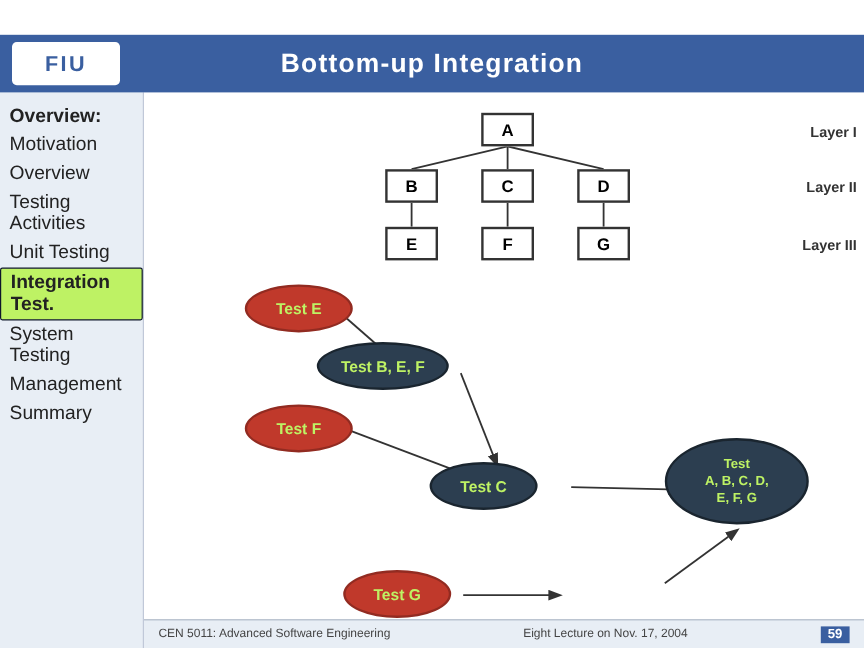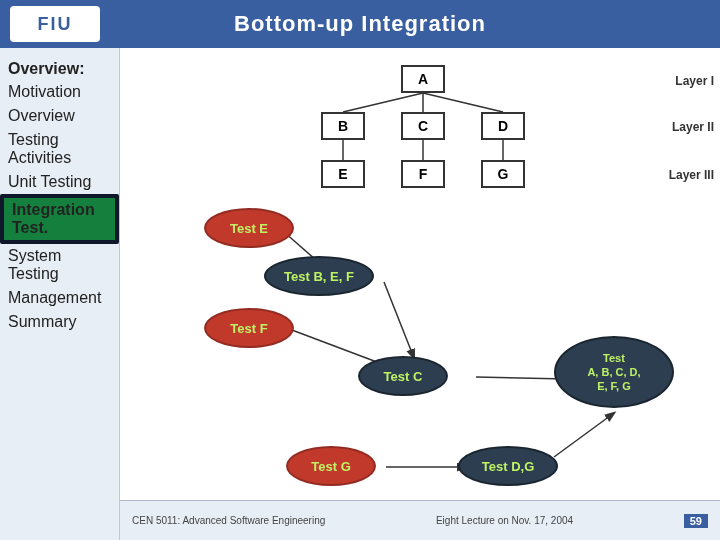--- a/index.html
+++ b/index.html
@@ -13,20 +13,21 @@
     }
 
     
     #header {
       display: flex;
       align-items: center;
       justify-content: center;
       background: #3a5fa0;
       height: 48px;
       position: relative;
+      margin-top: 29px;
     }
     #header .logo-area {
       position: absolute;
       left: 10px;
       display: flex;
       align-items: center;
       gap: 6px;
     }
     .logo-box {
       background: #fff;
@@ -71,23 +72,23 @@
       padding: 4px 8px 2px 8px;
     }
     .sidebar-item {
       font-size: 16px;
       color: #222;
       padding: 3px 8px;
       cursor: pointer;
       border-radius: 2px;
     }
     .sidebar-item.active {
-      background: #15803d;
-      font-weight: bold;
-      border: 4px solid #0f172a;
+      background: #bef264;
+      font-weight: bold;
+      border: 1px solid #0f172a;
     }
 
     
     #main {
       flex: 1;
       padding: 12px 16px 6px 16px;
       position: relative;
       overflow: hidden;
     }
 
@@ -140,21 +141,21 @@
       background: #2c3e50;
       border: 2px solid #1a252f;
     }
 
     
     #footer {
       position: absolute;
       bottom: 0;
       left: 120px;
       right: 0;
-      height: 40px;
+      height: 24px;
       background: #e8eef5;
       border-top: 1px solid #b0bac8;
       display: flex;
       align-items: center;
       justify-content: space-between;
       padding: 0 12px;
       font-size: 10px;
       color: #444;
     }
     .page-num {
@@ -248,21 +249,20 @@
       <div class="test-ellipse dark-ellipse" style="left:128px; top:196px; width:110px; height:40px;">Test B, E, F</div>
 
       <div class="test-ellipse red-ellipse" style="left:68px; top:248px; width:90px; height:40px;">Test F</div>
 
       <div class="test-ellipse dark-ellipse" style="left:222px; top:296px; width:90px; height:40px;">Test C</div>
 
       <div class="test-ellipse dark-ellipse" style="left:418px; top:276px; width:120px; height:72px; font-size:11px; text-align:center; line-height:1.3;">
         Test<br>A, B, C, D,<br>E, F, G
       </div>
 
-      <div class="test-ellipse dark-ellipse" style="left:322px; top:386px; width:100px; height:40px;">Test D,G</div>
 
       <div class="test-ellipse red-ellipse" style="left:150px; top:386px; width:90px; height:40px;">Test G</div>
 
     </div>
   </div>
 </div>
 
 <div id="footer">
   <span>CEN 5011: Advanced Software Engineering</span>
   <span>Eight Lecture on Nov. 17, 2004</span>

